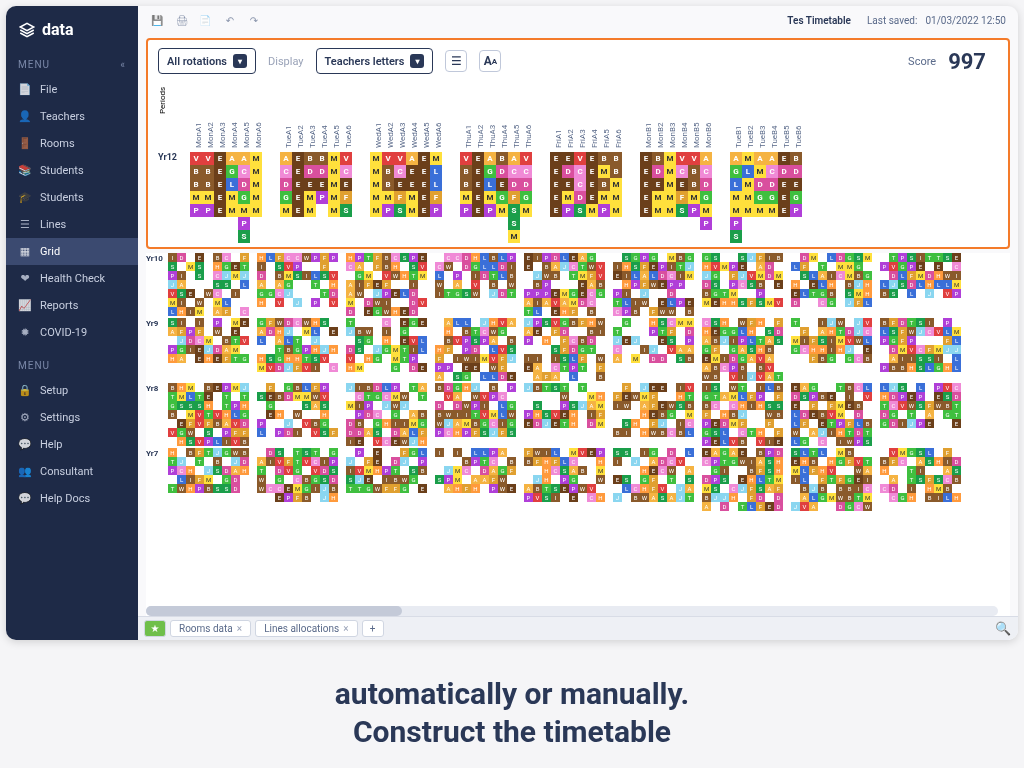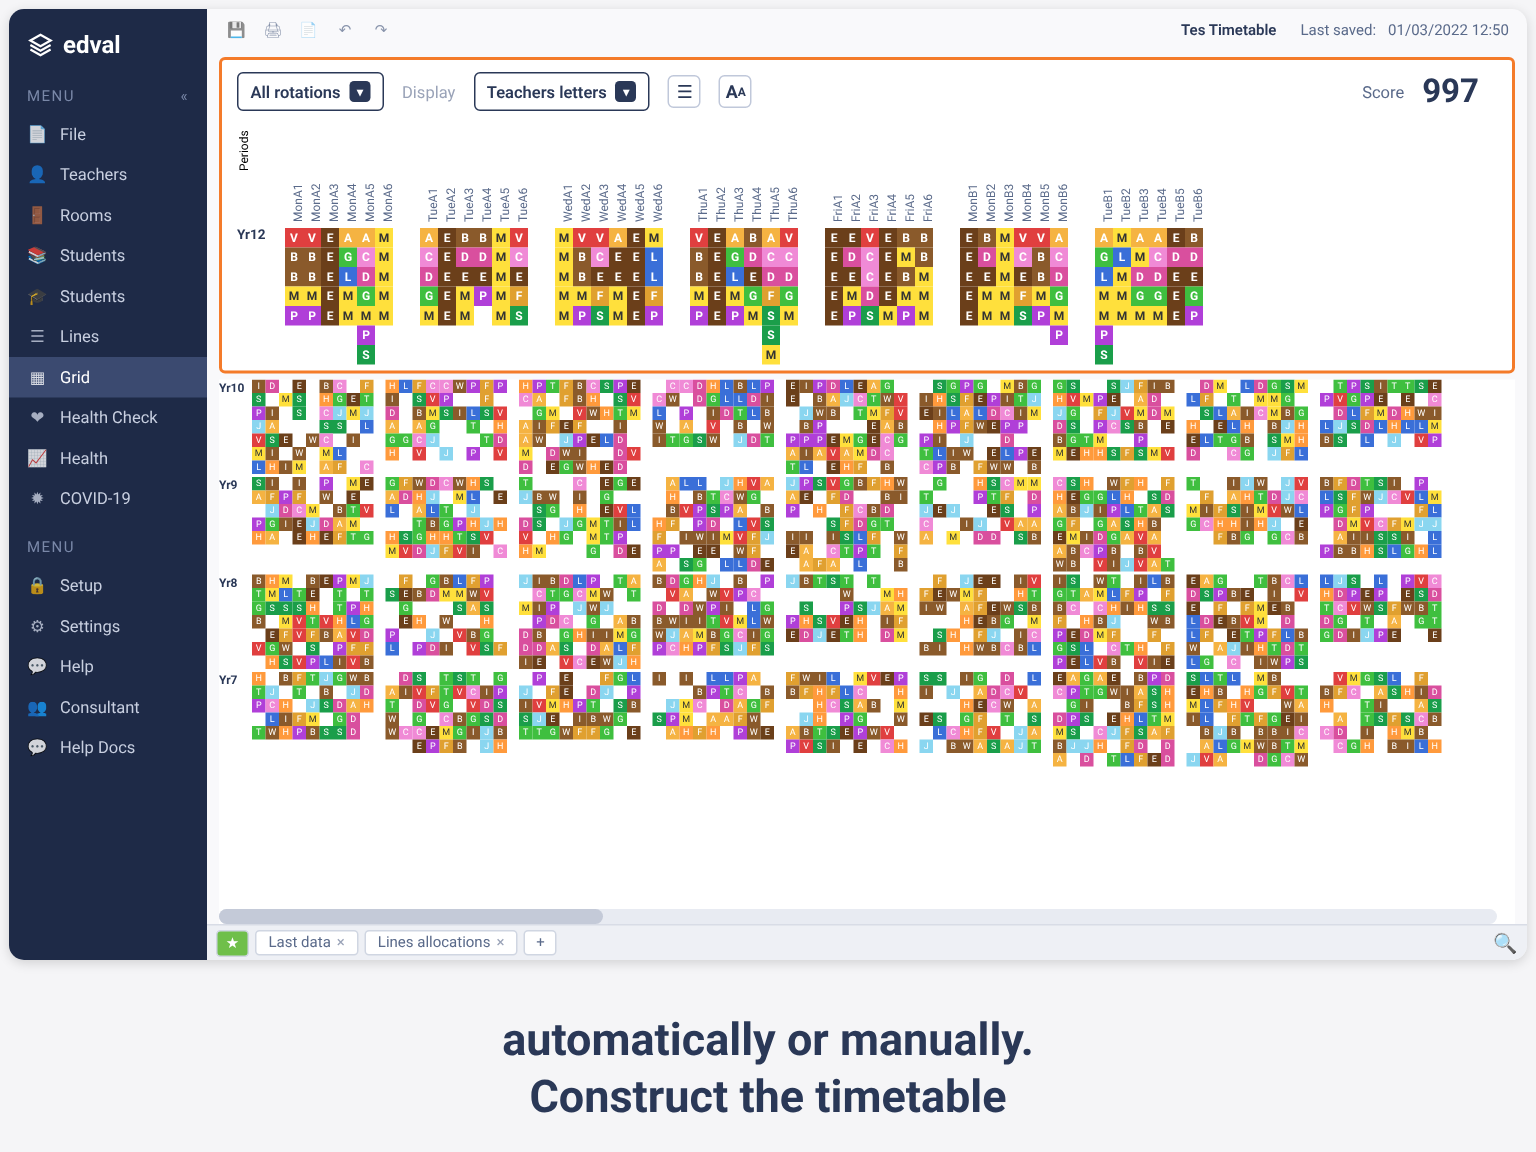--- a/index.html
+++ b/index.html
@@ -59,21 +59,21 @@
 <body>
 
 <div class="frame">
   <div class="sidebar">
     <div class="logo">
       <svg width="18" height="18" viewBox="0 0 24 24" fill="none" stroke="#fff" stroke-width="2">
           <path d="M3 8l9-5 9 5-9 5-9-5z"></path>
           <path d="M3 12l9 5 9-5"></path>
           <path d="M3 16l9 5 9-5"></path>
         </svg>
-      <span>edval</span>
+      <span>data</span>
     </div>
     <div class="menu-header">
       <span>MENU</span>
       <span>«</span>
     </div>
     <div id="menu-items">
         <div class="menu-item">
           <span class="ic">📄</span>
           <span>File</span>
         </div>
@@ -100,21 +100,21 @@
         <div class="menu-item active">
           <span class="ic">▦</span>
           <span>Grid</span>
         </div>
         <div class="menu-item">
           <span class="ic">❤</span>
           <span>Health Check</span>
         </div>
         <div class="menu-item">
           <span class="ic">📈</span>
-          <span>Health</span>
+          <span>Reports</span>
         </div>
         <div class="menu-item">
           <span class="ic">✹</span>
           <span>COVID-19</span>
         </div>
       </div>
     <div class="menu-header" style="margin-top:8px">
       <span>MENU</span>
     </div>
     <div id="admin-items">
@@ -3092,21 +3092,21 @@
         </div>
       </div>
 
     <div class="scroll-h">
       <div class="scroll-thumb"></div>
     </div>
 
     <div class="bottom-tabs">
       <div class="tab star">★</div>
       <div class="tab">
-        <span>Last data</span>
+        <span>Rooms data</span>
         <span class="tab-close">×</span>
       </div>
       <div class="tab">
         <span>Lines allocations</span>
         <span class="tab-close">×</span>
       </div>
       <div class="tab" style="width:22px;justify-content:center;padding:2px 0">+</div>
       <span class="search-ic">🔍</span>
     </div>
   </div>

